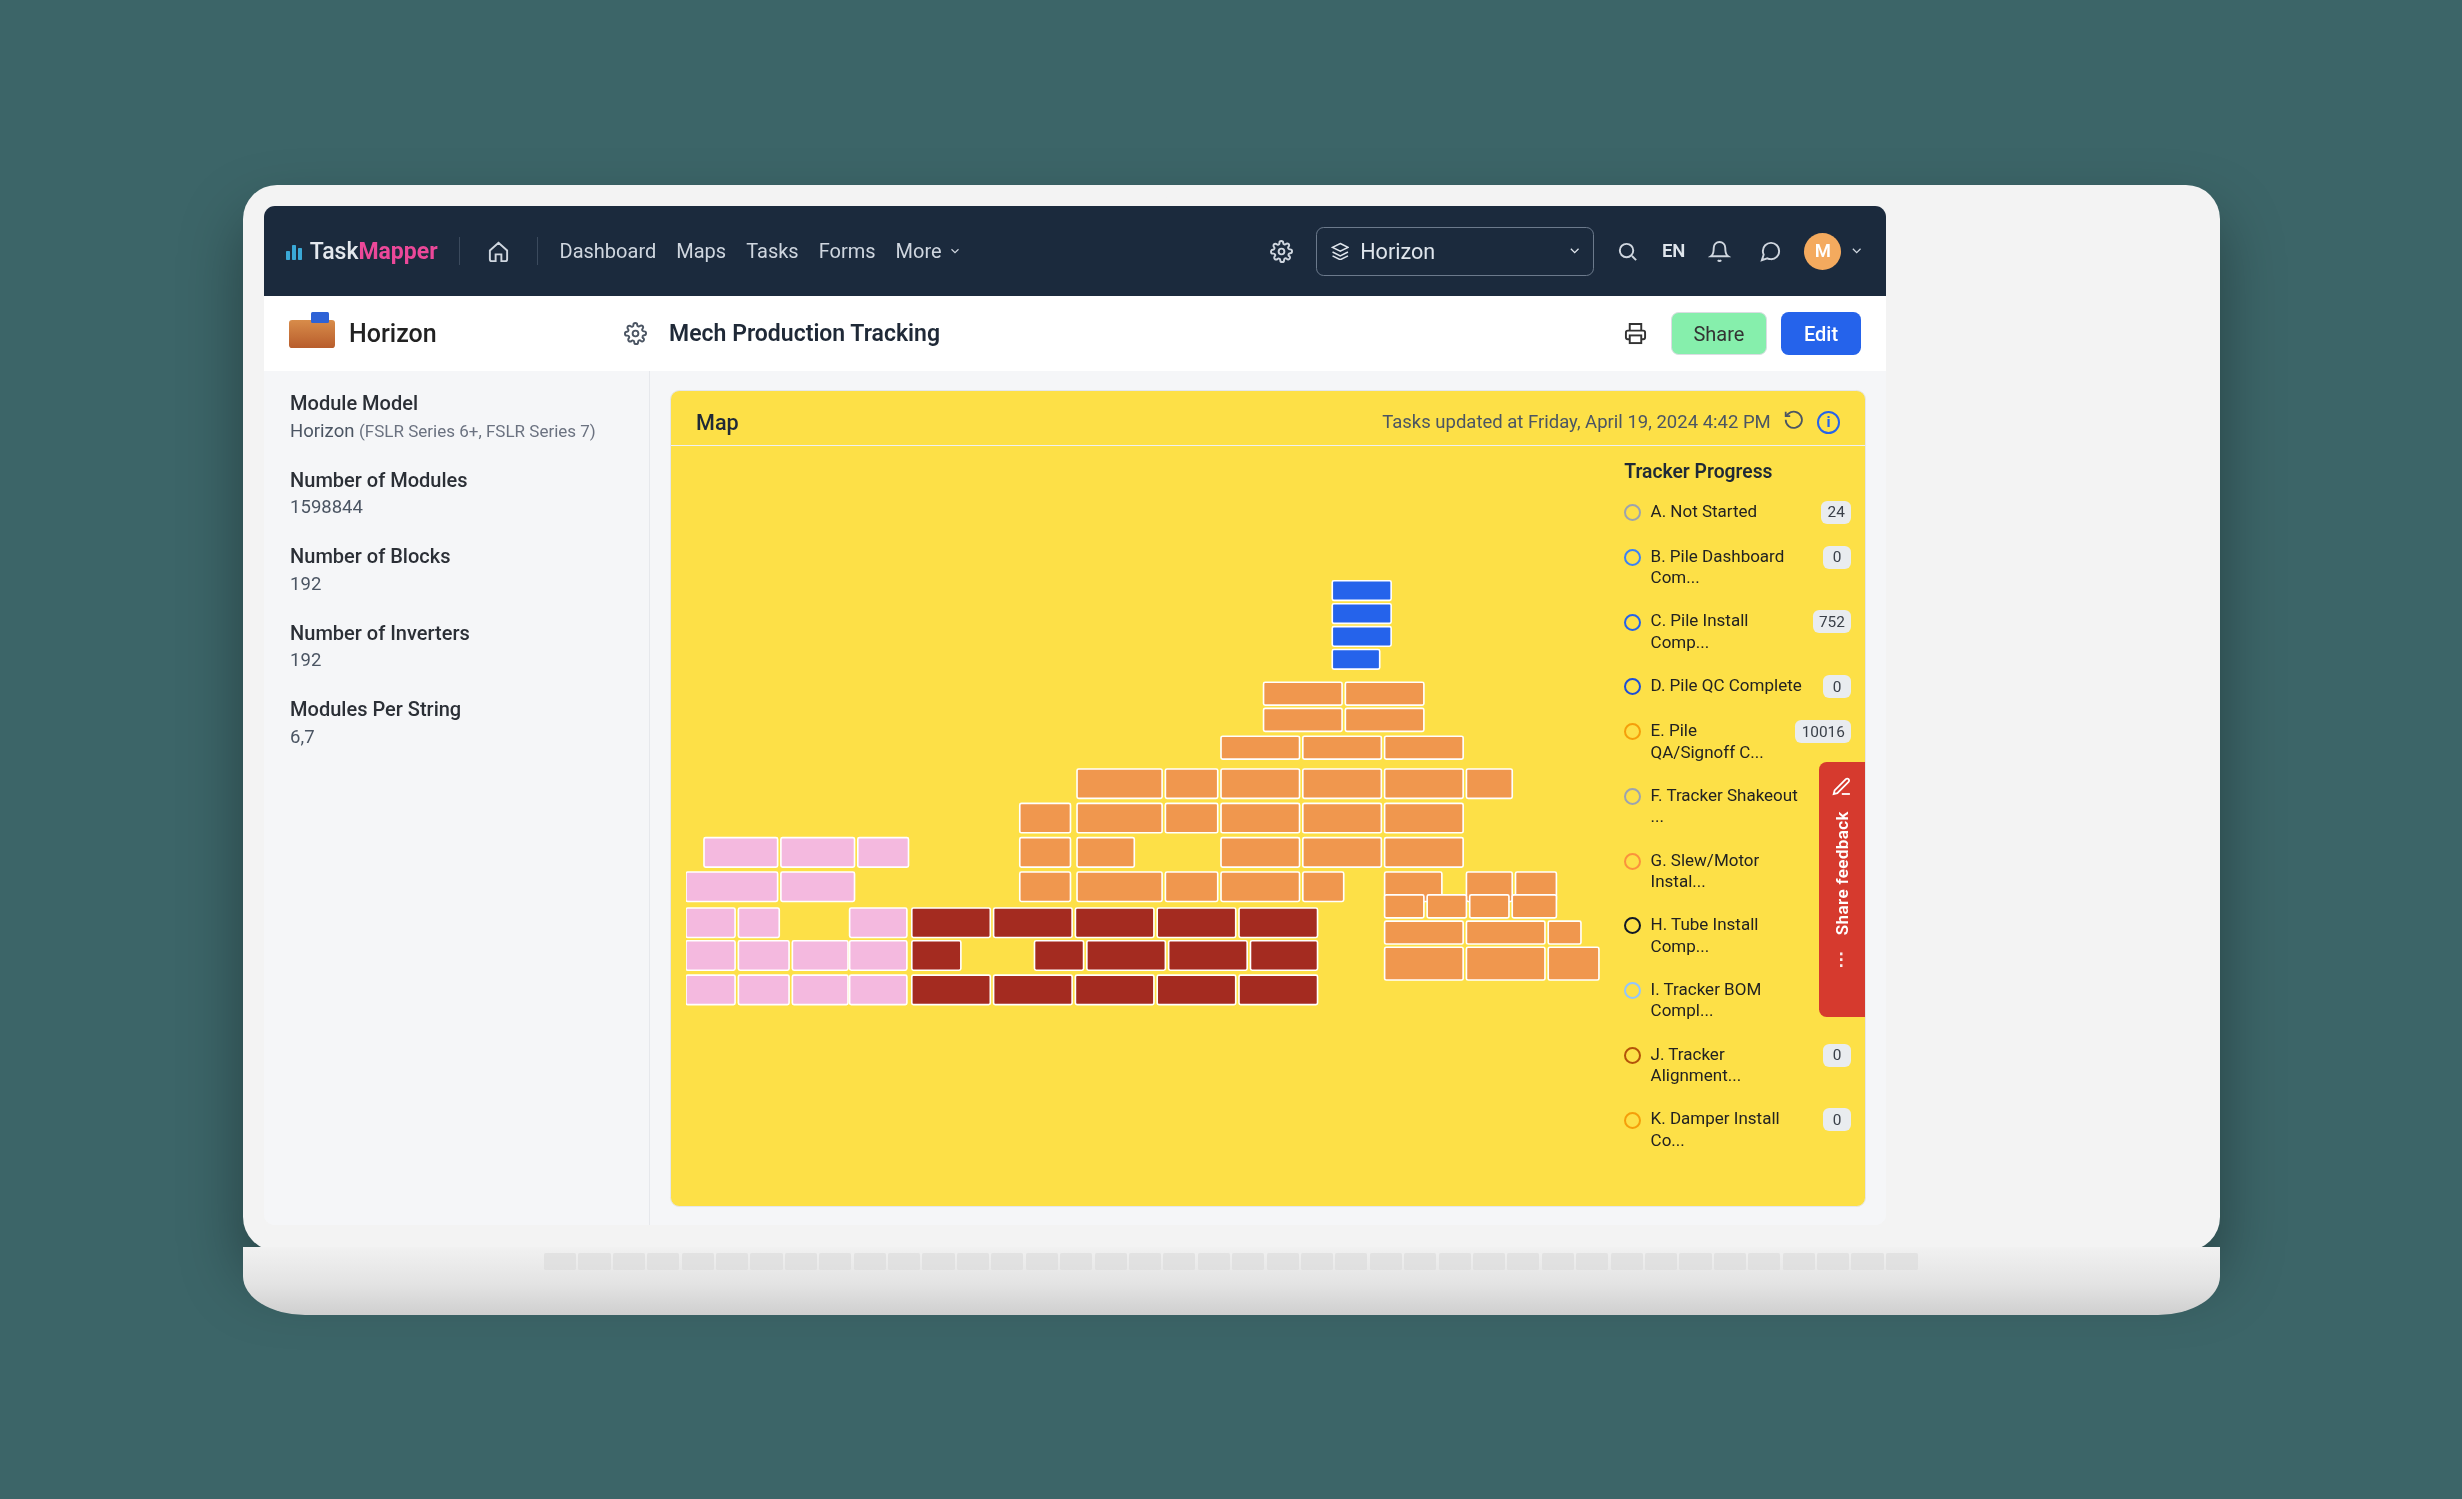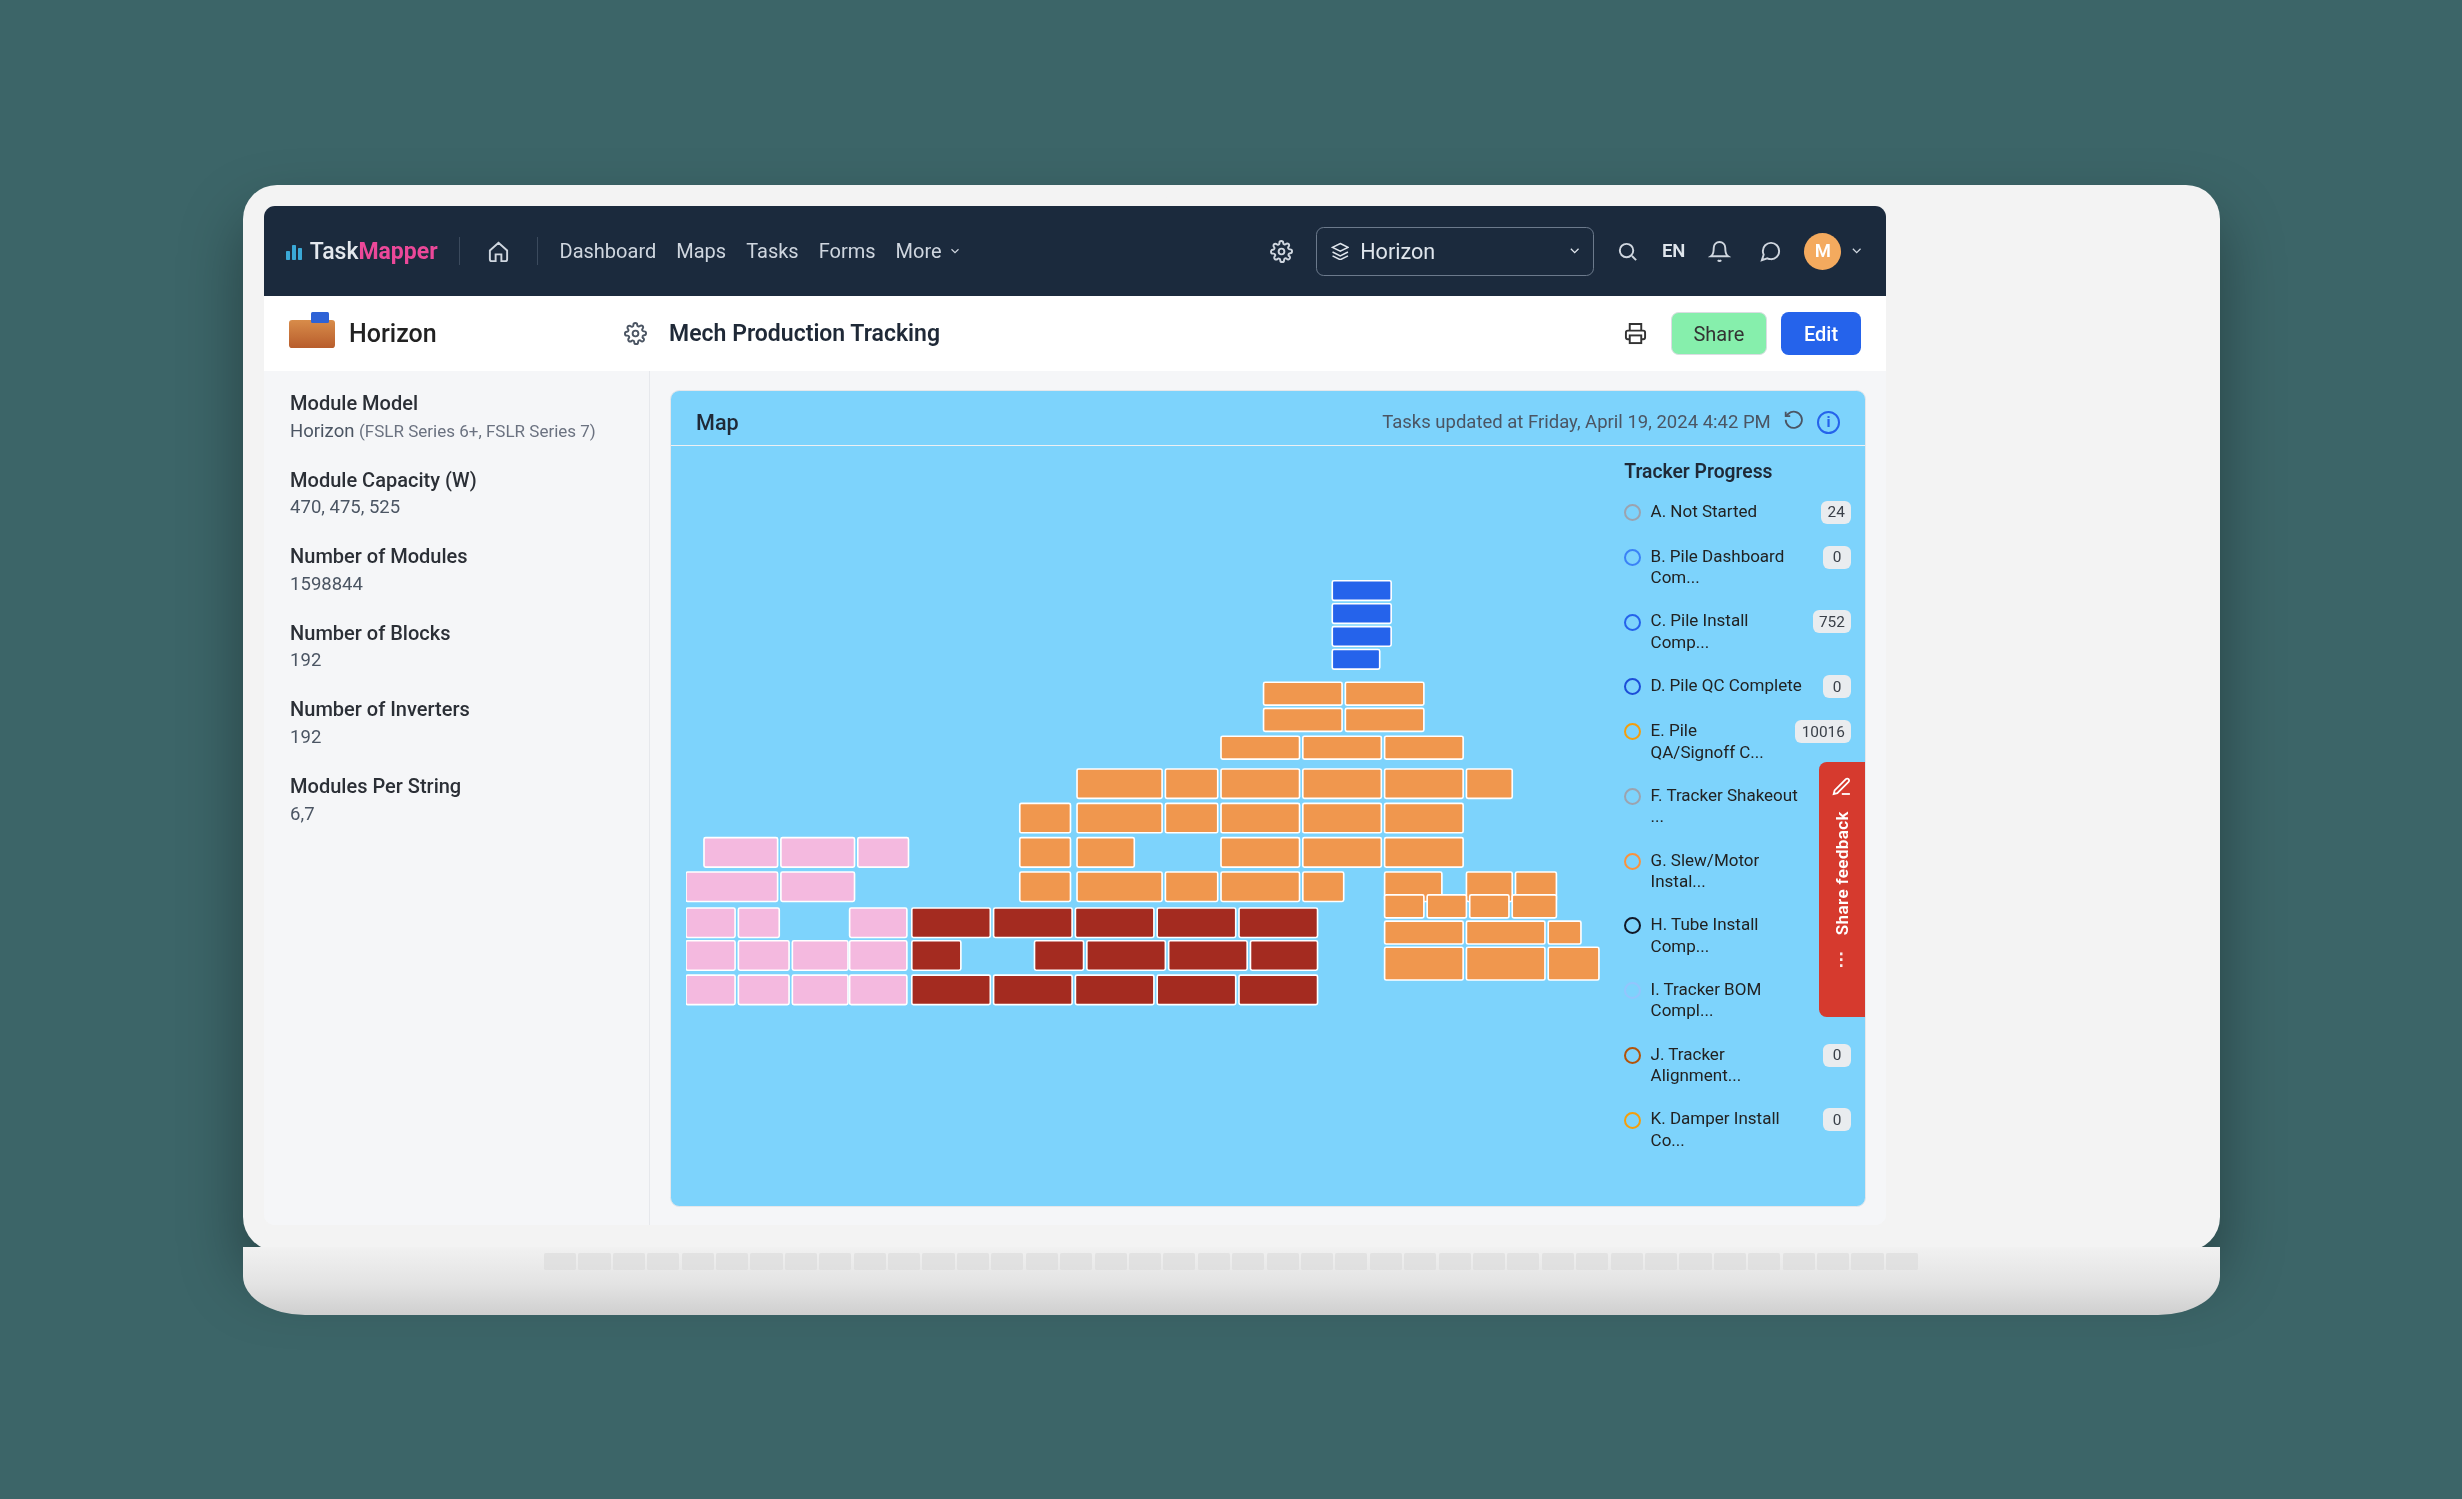--- a/index.html
+++ b/index.html
@@ -114,21 +114,21 @@
   .stat { margin-bottom:26px; }
   .stat .label { color:#2b2f36; margin-bottom:4.6px; font-weight:500;}
   .stat .value { color:#4b5563; font-size:18.5px; }
   .stat .value .muted { color:#6b7280; font-size:17px; }
 
   .main {
     flex:1; padding:18.5px 20px;
     display:flex; gap:0;
   }
   .card {
-    flex:1; background:#7dd3fc; border:0.8px solid #e5e7eb; border-radius:9.3px;
+    flex:1; background:#fde047; border:0.8px solid #e5e7eb; border-radius:9.3px;
     display:flex; flex-direction:column;
     overflow:hidden;
     position:relative;
   }
   .card-head {
     display:flex; align-items:center;
     padding:18.5px 25px 9.3px 25px;
   }
   .card-head h3 { font-size:21.6px; font-weight:500; color:#1f2937;}
   .card-head .meta {
@@ -303,24 +303,20 @@
 
         <div class="content">
 
           <aside class="sidebar">
             <div class="stat">
               <div class="label">Module Model</div>
               <div class="value">
                 <span>Horizon</span>
                 <span class="muted">(FSLR Series 6+, FSLR Series 7)</span>
               </div>
-            </div>
-            <div class="stat">
-              <div class="label">Module Capacity (W)</div>
-              <div class="value">470, 475, 525</div>
             </div>
             <div class="stat">
               <div class="label">Number of Modules</div>
               <div class="value">1598844</div>
             </div>
             <div class="stat">
               <div class="label">Number of Blocks</div>
               <div class="value">192</div>
             </div>
             <div class="stat">

